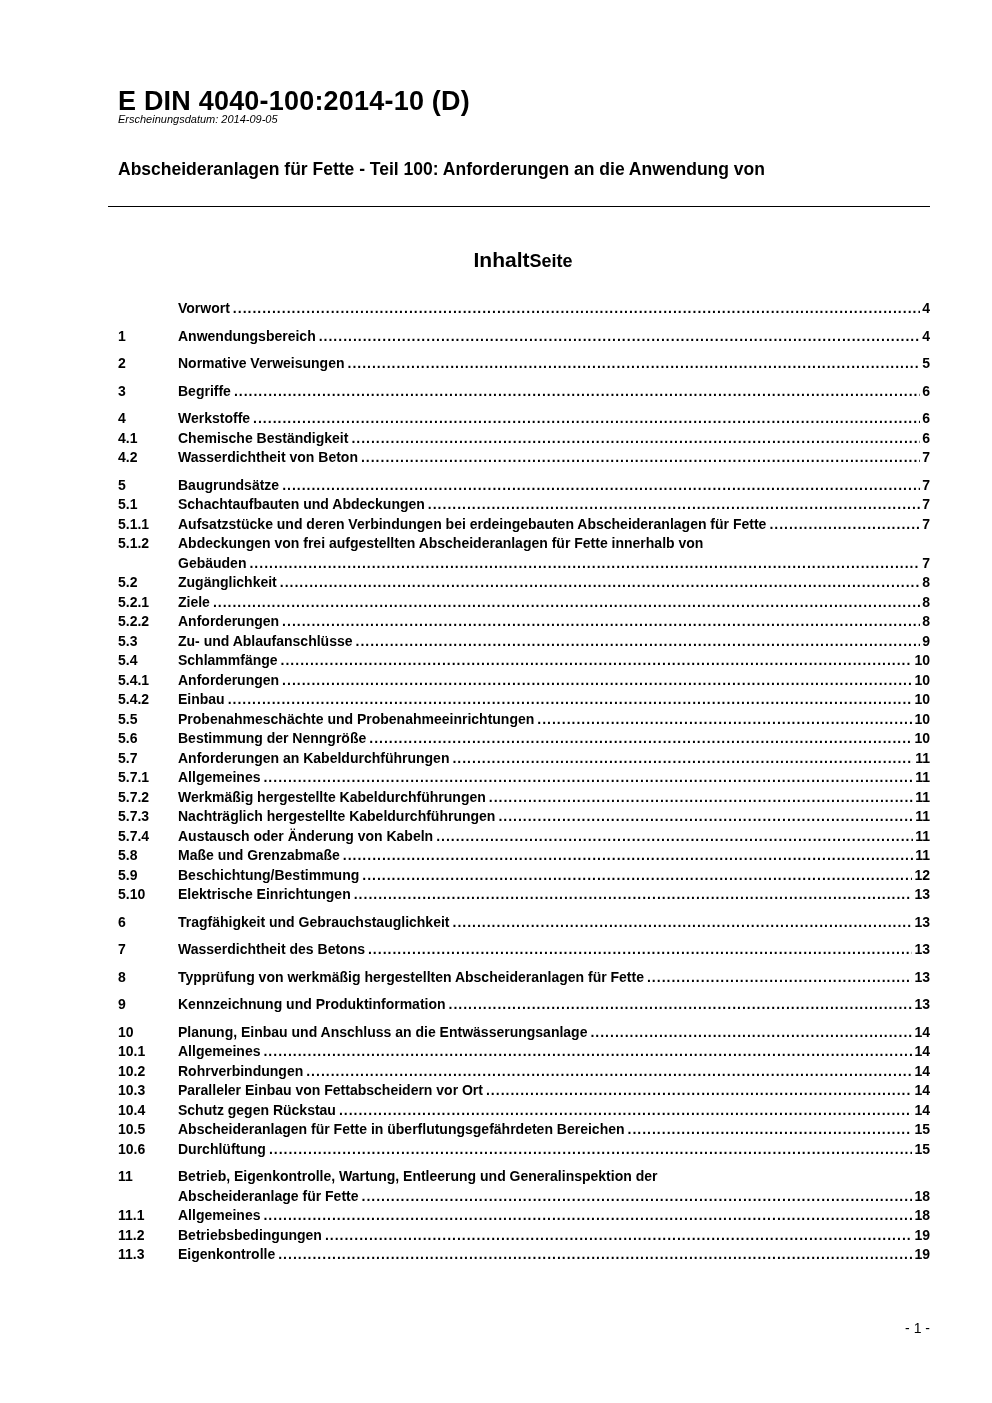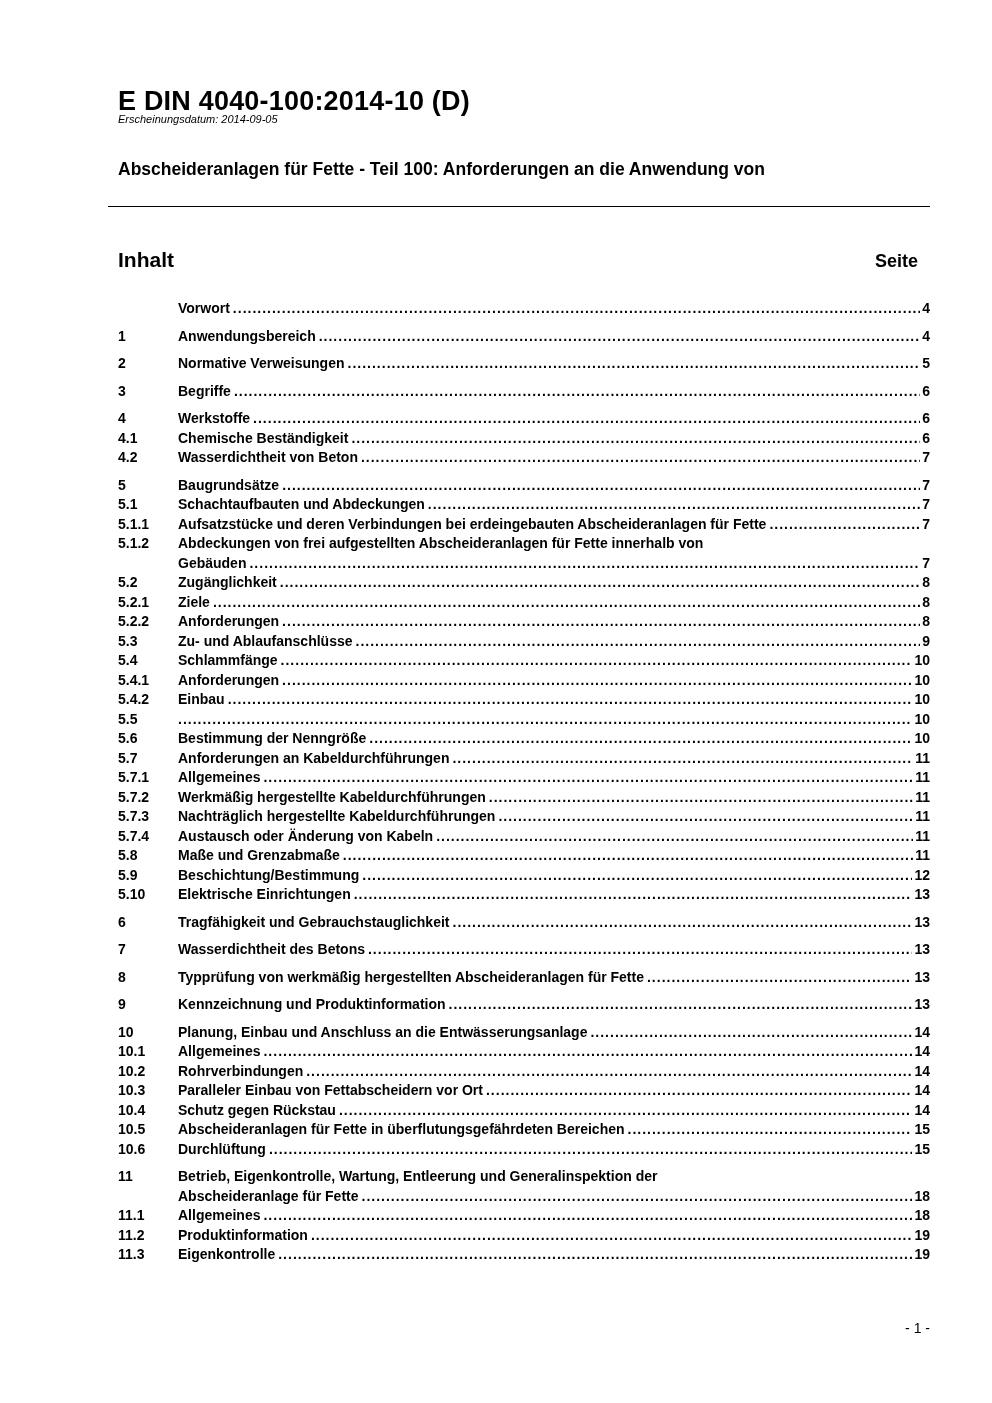--- a/index.html
+++ b/index.html
@@ -26,22 +26,22 @@
   .doc-title {
     position:absolute; top:158px; left:0; right:0;
     font-size:17.5px; font-weight:bold; line-height:23.5px;
   }
   .title-rule {
     position:absolute; top:206px; left:-10px; right:0;
     border:none; border-top:1.6px solid #000; margin:0;
   }
 
   .toc-head {
-    position:absolute; top:248px; left:0; right:12px;
-    display:flex; justify-content:space-between; align-items:baseline;
+    position:absolute; top:248px; left:0; right:2px;
+    display:flex; justify-content:center; align-items:baseline;
   }
   .toc-heading { font-size:21px; font-weight:bold; }
   .toc-page-label { font-size:18px; font-weight:bold; }
 
   .toc { position:absolute; top:299px; left:0; right:0; font-size:14px; font-weight:bold; }
   .toc-group { margin-bottom:8px; }
   .toc-group:last-child { margin-bottom:0; }
   .row { display:flex; align-items:center; line-height:19.5px; }
   .num { flex:none; width:60px; }
   .title { flex:none; padding-right:3px; max-width:700px; }
@@ -192,20 +192,21 @@
             <span class="pgnum">10</span>
           </div>
           <div class="row">
             <span class="num">5.4.2</span>
             <span class="title">Einbau</span>
             <span class="dots">................................................................................................................................................................................................................................................................................................................................................................................................................</span>
             <span class="pgnum">10</span>
           </div>
           <div class="row">
             <span class="num">5.5</span>
+            <span class="title">Probenahmeschächte und Probenahmeeinrichtungen</span>
             <span class="dots">................................................................................................................................................................................................................................................................................................................................................................................................................</span>
             <span class="pgnum">10</span>
           </div>
           <div class="row">
             <span class="num">5.6</span>
             <span class="title">Bestimmung der Nenngröße</span>
             <span class="dots">................................................................................................................................................................................................................................................................................................................................................................................................................</span>
             <span class="pgnum">10</span>
           </div>
           <div class="row">
@@ -345,21 +346,21 @@
             <span class="pgnum">18</span>
           </div>
           <div class="row">
             <span class="num">11.1</span>
             <span class="title">Allgemeines</span>
             <span class="dots">................................................................................................................................................................................................................................................................................................................................................................................................................</span>
             <span class="pgnum">18</span>
           </div>
           <div class="row">
             <span class="num">11.2</span>
-            <span class="title">Produktinformation</span>
+            <span class="title">Betriebsbedingungen</span>
             <span class="dots">................................................................................................................................................................................................................................................................................................................................................................................................................</span>
             <span class="pgnum">19</span>
           </div>
           <div class="row">
             <span class="num">11.3</span>
             <span class="title">Eigenkontrolle</span>
             <span class="dots">................................................................................................................................................................................................................................................................................................................................................................................................................</span>
             <span class="pgnum">19</span>
           </div>
         </div>

